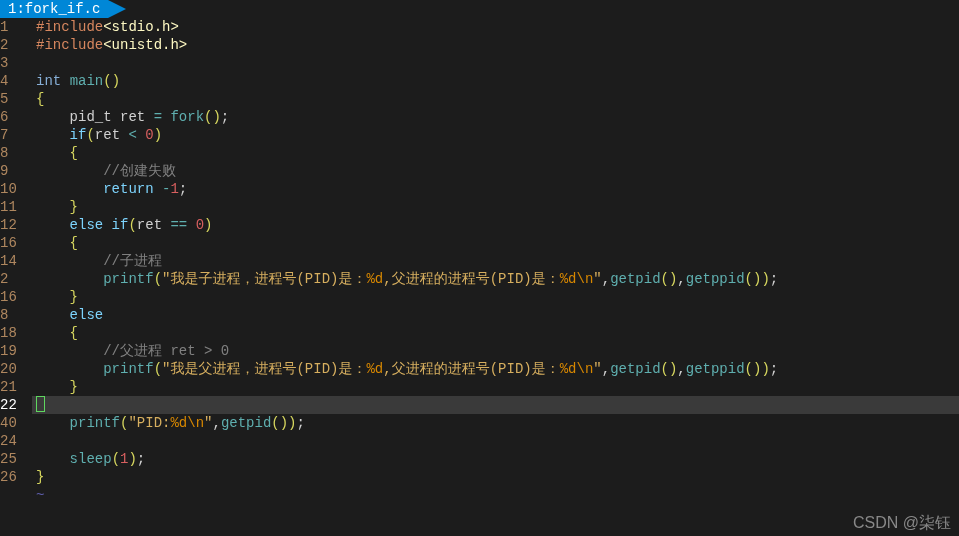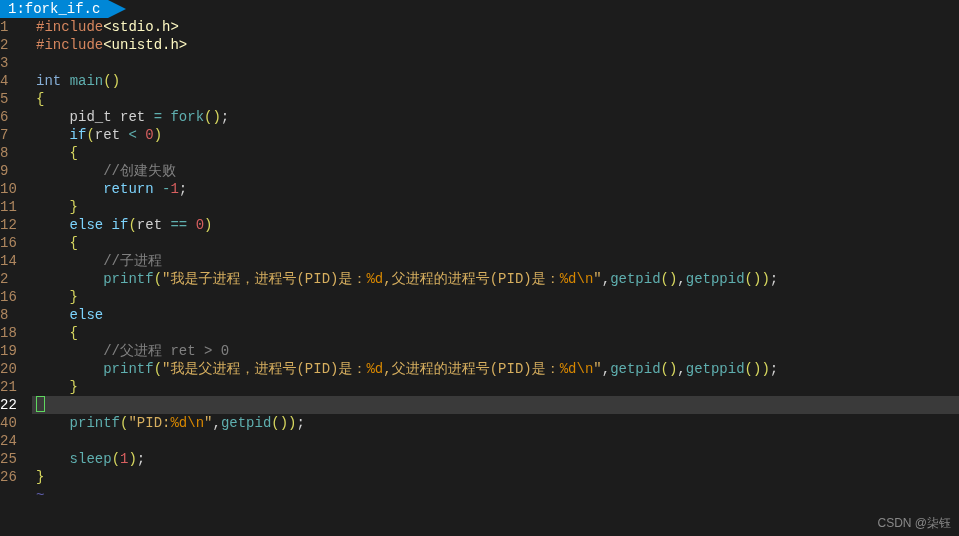--- a/index.html
+++ b/index.html
@@ -21,21 +21,21 @@
 .kw-ctrl{color:#7dd3fc}
 .func{color:#5fafaf}
 .string{color:#d7af5f}
 .comment{color:#808080}
 .format{color:#d78700}
 .number{color:#d75f5f}
 .op{color:#5fafaf}
 .paren{color:#d7d75f}
 .brace{color:#d7d75f}
 .tilde{color:#5f5faf;padding-left:4px}
-.watermark{position:absolute;right:8px;bottom:4px;color:#888;font-size:12px;font-family:sans-serif}
+.watermark{position:absolute;right:8px;bottom:4px;color:#888;font-size:16px;font-family:sans-serif}
 </style>
 </head>
 <body>
 
 <div class="tab-bar">
   <div class="tab">
     <span>1</span>
       <span>: </span>
       <span>fork_if.c</span>
   </div>

